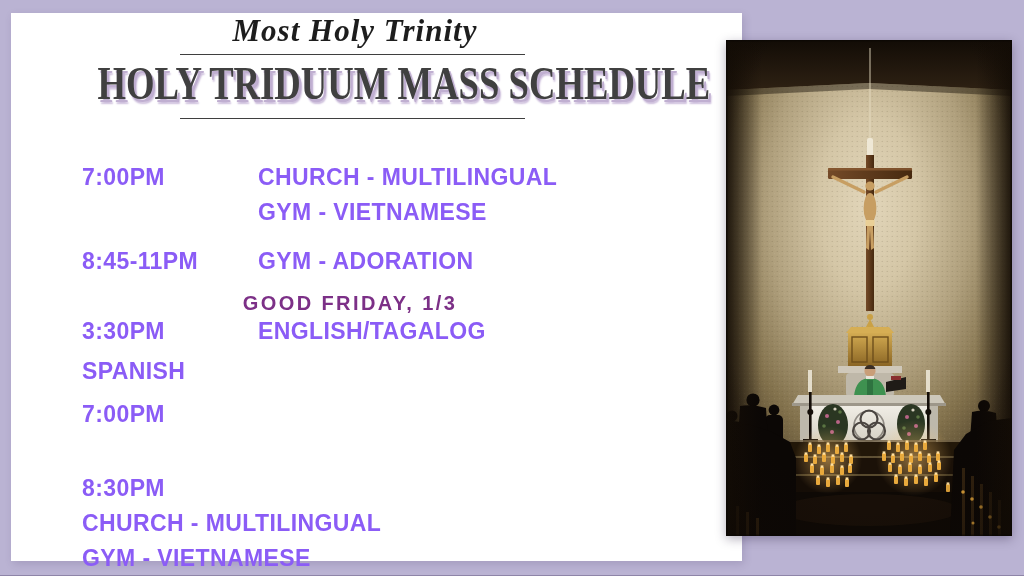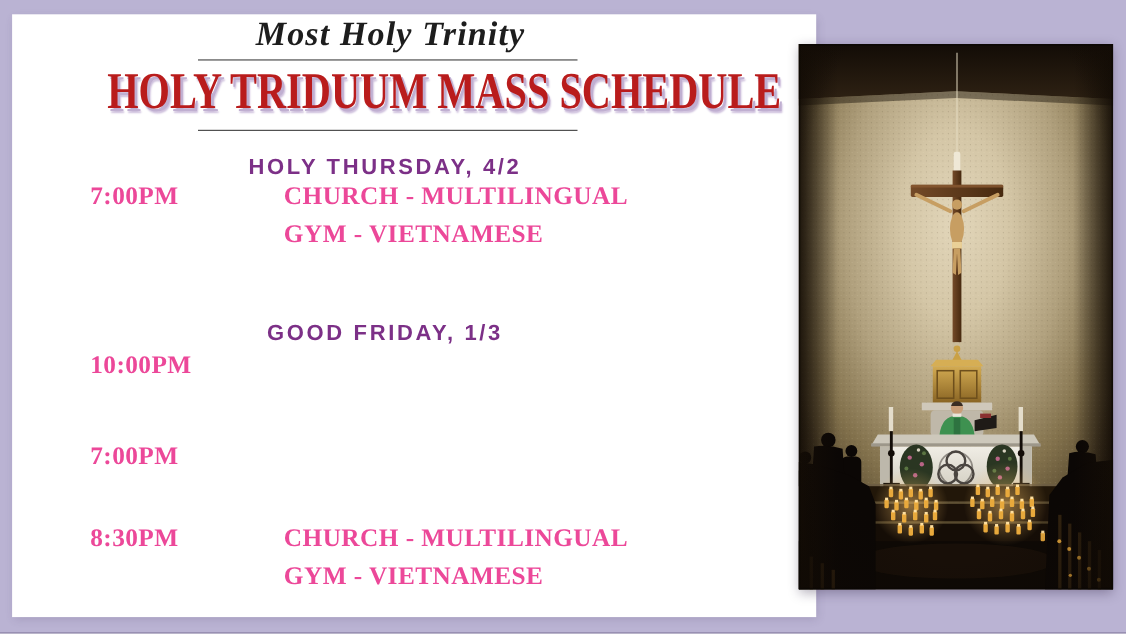--- a/index.html
+++ b/index.html
@@ -21,78 +21,89 @@
   }
   .rule{
     position:absolute;left:169px;width:345px;height:0;
     border-top:1.6px solid #3f3f3f;
   }
   .rule-top{top:41px;}
   .rule-bottom{top:105px;}
   .main-title{
     position:absolute;left:0;top:42px;width:688px;margin:0;
     text-align:center;font-family:"Liberation Serif",serif;
-    font-weight:600;font-size:47px;line-height:56px;color:#b91c1c;
+    font-weight:600;font-size:47px;line-height:56px;color:#404040;
     white-space:nowrap;
   }
   .main-title .squish{
     display:inline-block;transform:scaleX(.78);transform-origin:50% 50%;
     text-shadow:3px 3px 0 #c0afd1, 4px 5px 2px #cdbedc;
   }
   
   .sec-title{
     position:absolute;left:0;width:678px;text-align:center;
     font-size:20px;font-weight:800;letter-spacing:2.4px;color:#7c3087;
     white-space:nowrap;
   }
   .sec1-title{top:128px;}
   .sec2-title{top:279px;}
   .sec3-title{top:437px;}
   .row{
     position:absolute;left:71px;display:flex;
-    font-size:23px;font-weight:700;letter-spacing:.4px;color:#ec4899;
-    line-height:35px;white-space:nowrap;font-family:Liberation Serif, serif;
+    font-size:23px;font-weight:700;letter-spacing:.4px;color:#8b5cf6;
+    line-height:35px;white-space:nowrap;
   }
   .row .time{width:176px;flex:none;}
   .r1{top:147px;} .r2{top:231px;} .r3{top:301px;}
-  .r4{top:341px;} .r5{top:384px;} .r6{top:458px;}
+  .r4{top:341px;} .r5{top:384px;} .r6{top:458px;flex-direction:column;}
   
   .photo{
     position:absolute;left:726px;top:40px;width:286px;height:496px;
     box-shadow:0 3px 10px rgba(40,30,60,.35);
     line-height:0;
   }
 </style>
 </head>
 <body>
 
 <div class="canvas">
 
   <div class="card">
 
     <div class="script-name">Most Holy Trinity</div>
     <div class="rule rule-top"></div>
 
     <h1 class="main-title"><span class="squish">HOLY TRIDUUM MASS SCHEDULE</span></h1>
     <div class="rule rule-bottom"></div>
 
-    <div class="sec-title sec1-title">HOLY THURSDAY, 4/2</div>
     <div class="row r1">
       <div class="time">7:00PM</div>
       <div class="loc">
         <div>CHURCH - MULTILINGUAL</div>
         <div>GYM - VIETNAMESE</div>
       </div>
     </div>
+    <div class="row r2">
+      <div class="time">8:45-11PM</div>
+      <div class="loc">
+        <div>GYM - ADORATION</div>
+      </div>
+    </div>
 
     <div class="sec-title sec2-title">GOOD FRIDAY, 1/3</div>
     <div class="row r3">
-      <div class="time">10:00PM</div>
+      <div class="time">3:30PM</div>
+      <div class="loc">
+        <div>ENGLISH/TAGALOG</div>
+      </div>
     </div>
     <div class="row r4">
+      <div class="loc">
+        <div>SPANISH</div>
+      </div>
     </div>
     <div class="row r5">
       <div class="time">7:00PM</div>
     </div>
 
     <div class="row r6">
       <div class="time">8:30PM</div>
       <div class="loc">
         <div>CHURCH - MULTILINGUAL</div>
         <div>GYM - VIETNAMESE</div>

